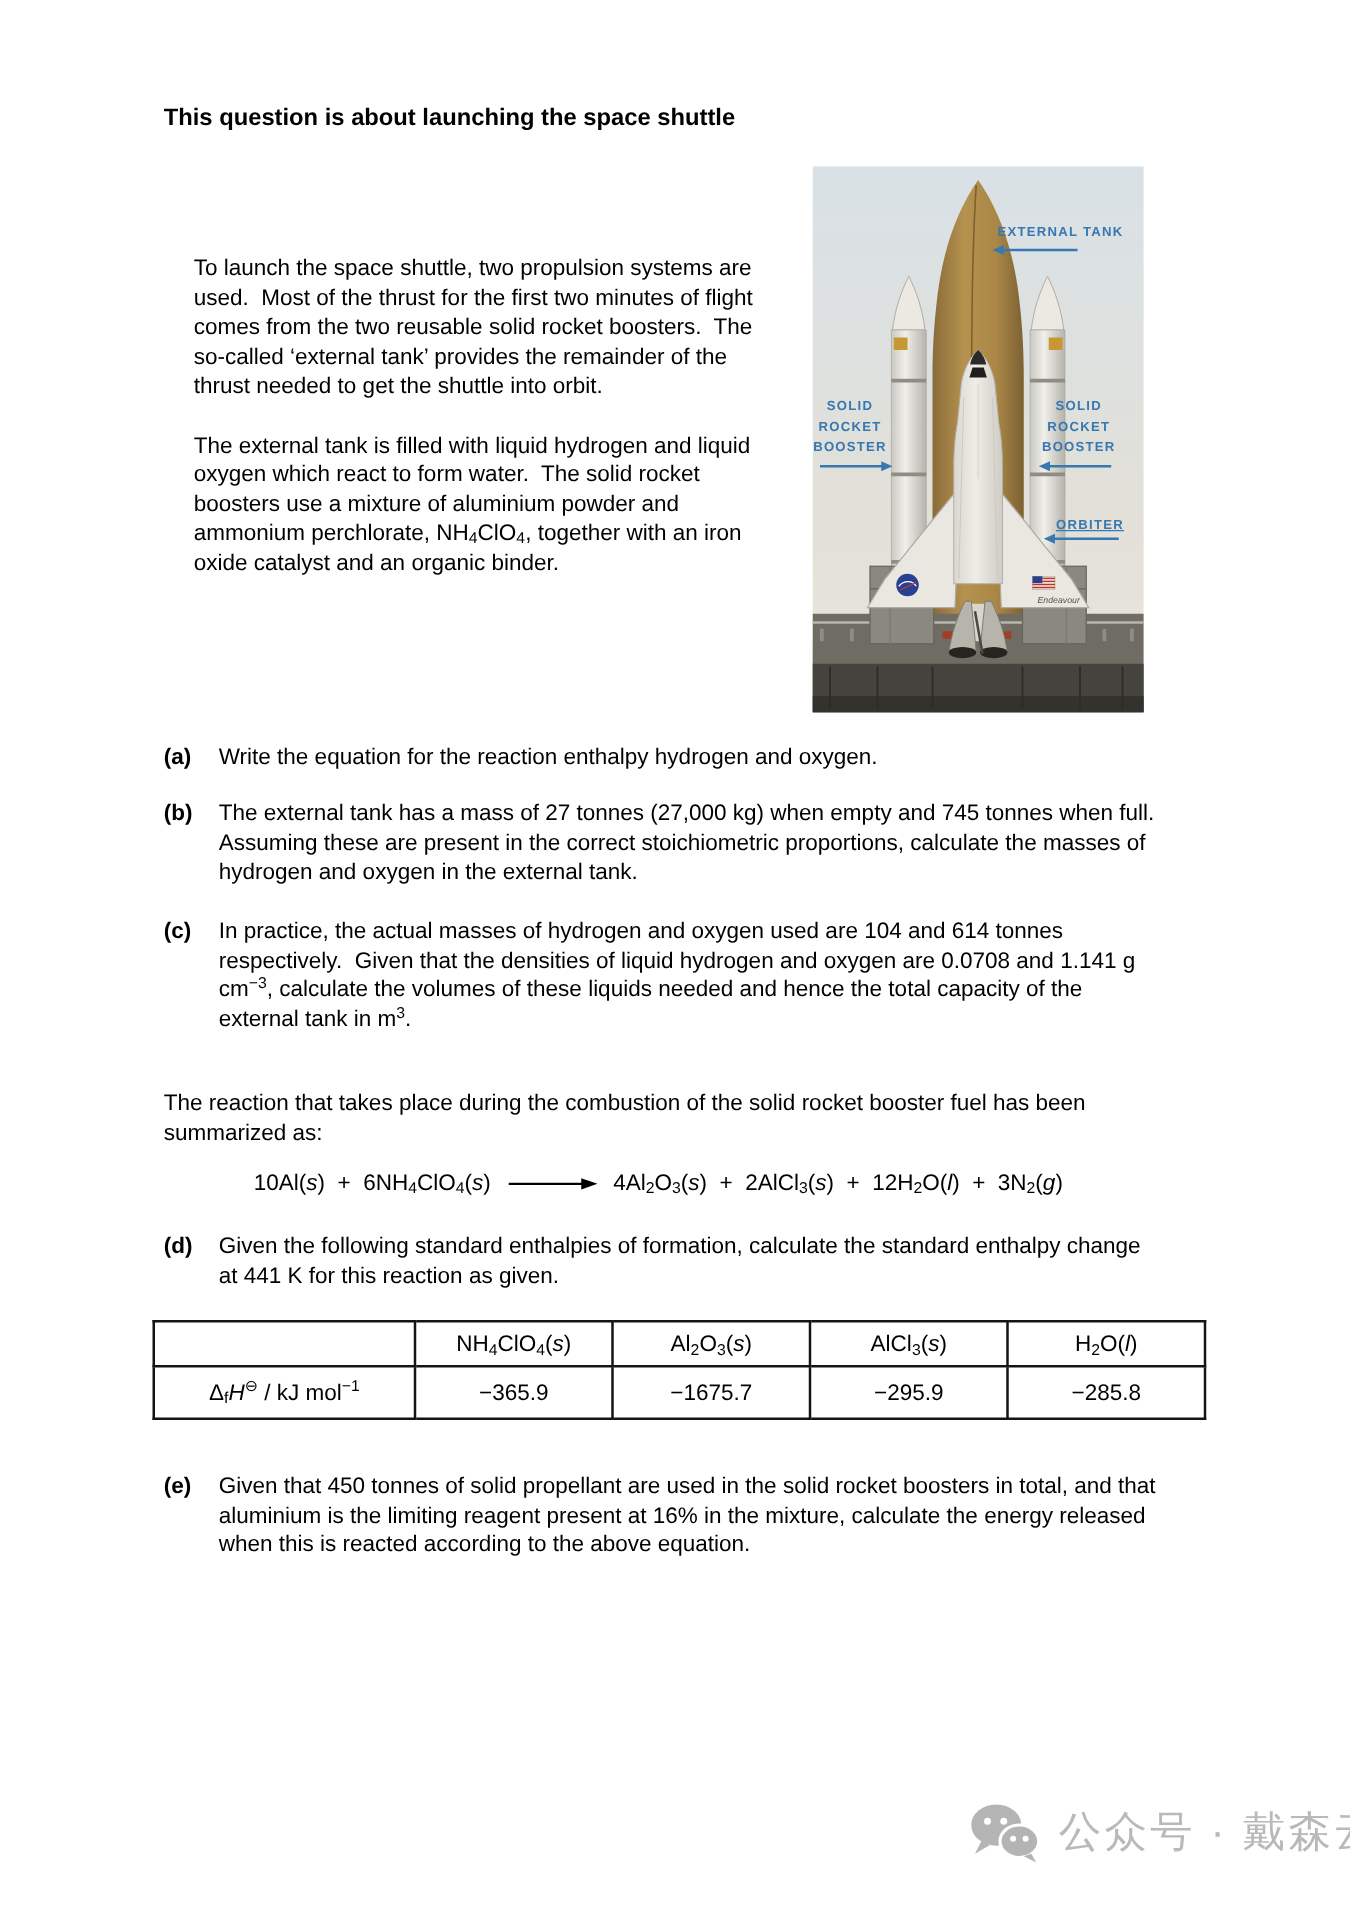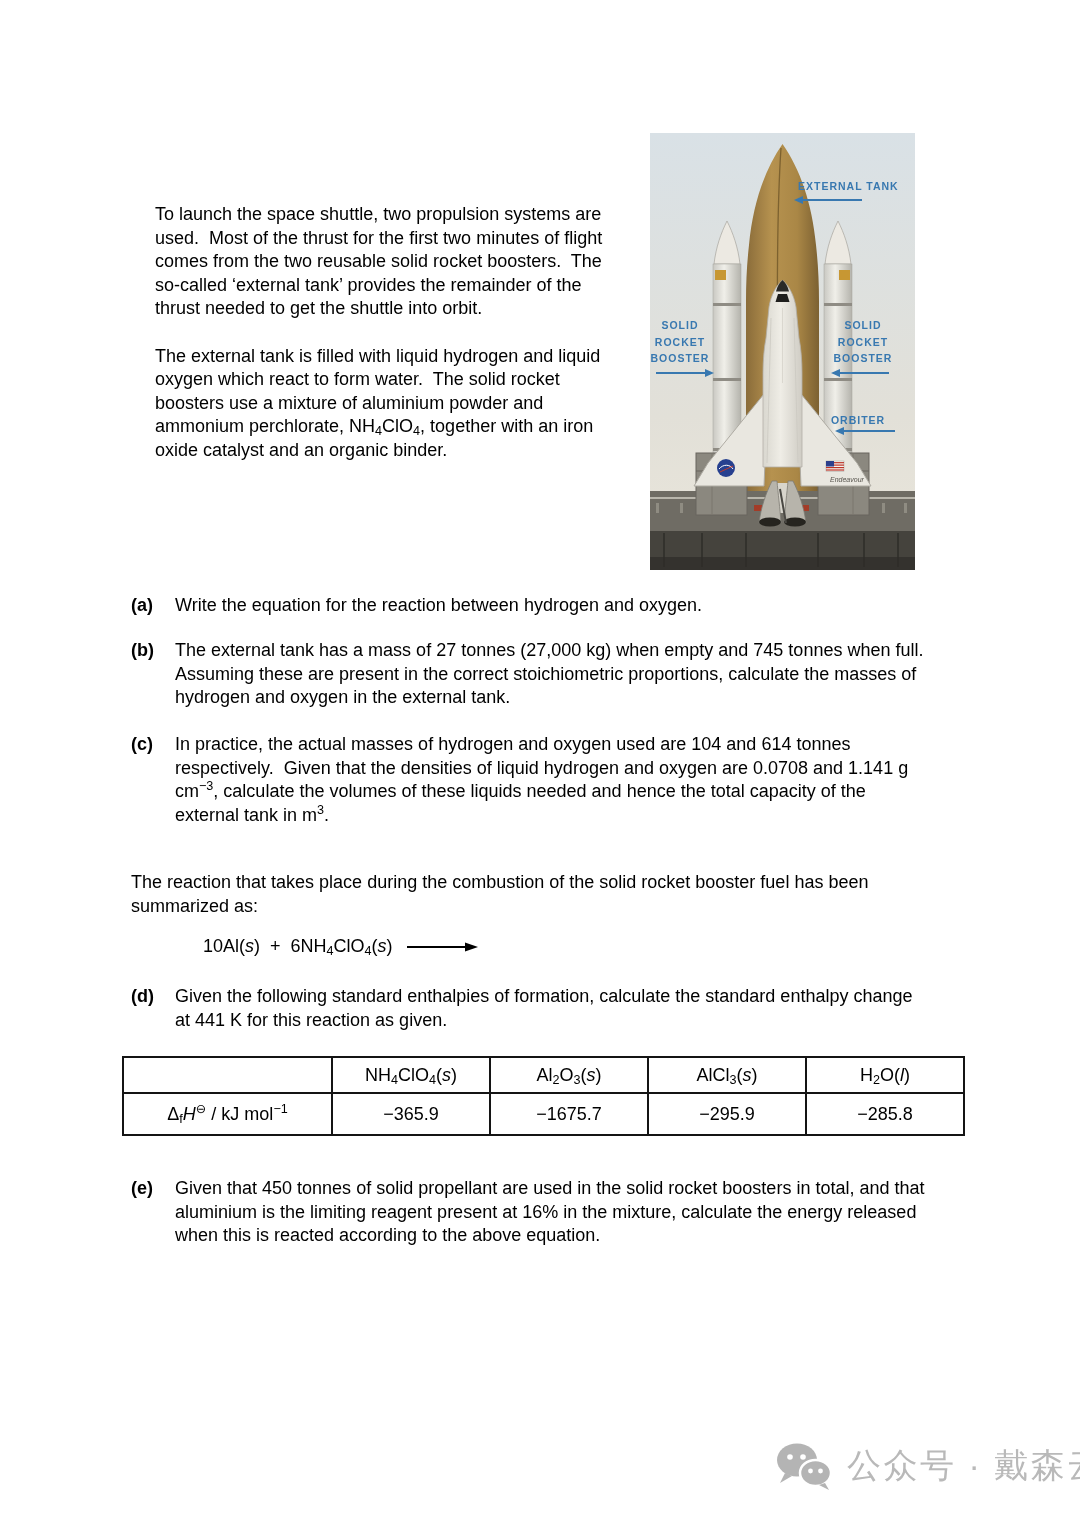--- a/index.html
+++ b/index.html
@@ -60,20 +60,21 @@
 
   
   .watermark{position:absolute;left:776px;top:1442px;display:flex;align-items:center;gap:13px;}
   .watermark-text{font-size:34px;color:#b9b9b9;letter-spacing:2.5px;white-space:nowrap;}
 </style>
 </head>
 <body>
 
 <div class="page">
 
+  <div class="title">This question is about launching the space shuttle</div>
 
   <div class="intro">
     <p>To launch the space shuttle, two propulsion systems are used.  Most of the thrust for the first two minutes of flight comes from the two reusable solid rocket boosters.  The so-called ‘external tank’ provides the remainder of the thrust needed to get the shuttle into orbit.</p>
     <p>The external tank is filled with liquid hydrogen and liquid oxygen which react to form water.  The solid rocket boosters use a mixture of aluminium powder and ammonium perchlorate, NH<sub>4</sub>ClO<sub>4</sub>, together with an iron oxide catalyst and an organic binder.</p>
   </div>
 
   <div class="figure">
     <svg class="photo" width="265" height="437" viewBox="0 0 265 437">
       <defs>
         <linearGradient id="sky" x1="0" y1="0" x2="0" y2="1">
@@ -185,45 +186,46 @@
 
     <div class="fig-label" style="left:148px;top:45px;width:100px;text-align:left;white-space:nowrap;">EXTERNAL TANK</div>
     <div class="lbl-arrow point-left" style="left:152px;top:66px;width:60px;"></div>
 
     <div class="fig-label" style="left:0px;top:184px;width:60px;">SOLID ROCKET BOOSTER</div>
     <div class="lbl-arrow point-right" style="left:6px;top:239px;width:50px;"></div>
 
     <div class="fig-label" style="left:183px;top:184px;width:60px;">SOLID ROCKET BOOSTER</div>
     <div class="lbl-arrow point-left" style="left:189px;top:239px;width:50px;"></div>
 
-    <div class="fig-label" style="left:176px;top:279px;width:64px;white-space:nowrap;">ORBITER</div>
+    <div class="fig-label" style="left:190px;top:279px;width:64px;white-space:nowrap;text-decoration:underline;">ORBITER</div>
     <div class="lbl-arrow point-left" style="left:193px;top:297px;width:52px;"></div>
   </div>
 
   <div class="part part-a">
     <span class="part-label">(a)</span>
-    <span class="part-text">Write the equation for the reaction between hydrogen and oxygen.</span>
+    <span class="part-text">Write the equation for the reaction enthalpy hydrogen and oxygen.</span>
   </div>
   <div class="part part-b">
     <span class="part-label">(b)</span>
     <span class="part-text">The external tank has a mass of 27 tonnes (27,000 kg) when empty and 745 tonnes when full.  Assuming these are present in the correct stoichiometric proportions, calculate the masses of hydrogen and oxygen in the external tank.</span>
   </div>
   <div class="part part-c">
     <span class="part-label">(c)</span>
     <span class="part-text">In practice, the actual masses of hydrogen and oxygen used are 104 and 614 tonnes respectively.  Given that the densities of liquid hydrogen and oxygen are 0.0708 and 1.141 g cm<sup>−3</sup>, calculate the volumes of these liquids needed and hence the total capacity of the external tank in m<sup>3</sup>.</span>
   </div>
 
   <div class="reaction-intro">The reaction that takes place during the combustion of the solid rocket booster fuel has been summarized as:</div>
 
   <div class="equation">
     <span class="eq-side">10Al(<i>s</i>)  +  6NH<sub>4</sub>ClO<sub>4</sub>(<i>s</i>)</span>
     <svg width="72" height="12" viewBox="0 0 72 12">
       <line x1="1" y1="6" x2="62" y2="6" stroke="#000" stroke-width="1.8"></line>
       <polygon points="72,6 59,1.5 59,10.5" fill="#000"></polygon>
     </svg>
+    <span class="eq-side">4Al<sub>2</sub>O<sub>3</sub>(<i>s</i>)  +  2AlCl<sub>3</sub>(<i>s</i>)  +  12H<sub>2</sub>O(<i>l</i>)  +  3N<sub>2</sub>(<i>g</i>)</span>
   </div>
 
   <div class="part part-d">
     <span class="part-label">(d)</span>
     <span class="part-text">Given the following standard enthalpies of formation, calculate the standard enthalpy change at 441 K for this reaction as given.</span>
   </div>
 
   <table class="enthalpy">
     <colgroup>
       <col style="width:209px">

